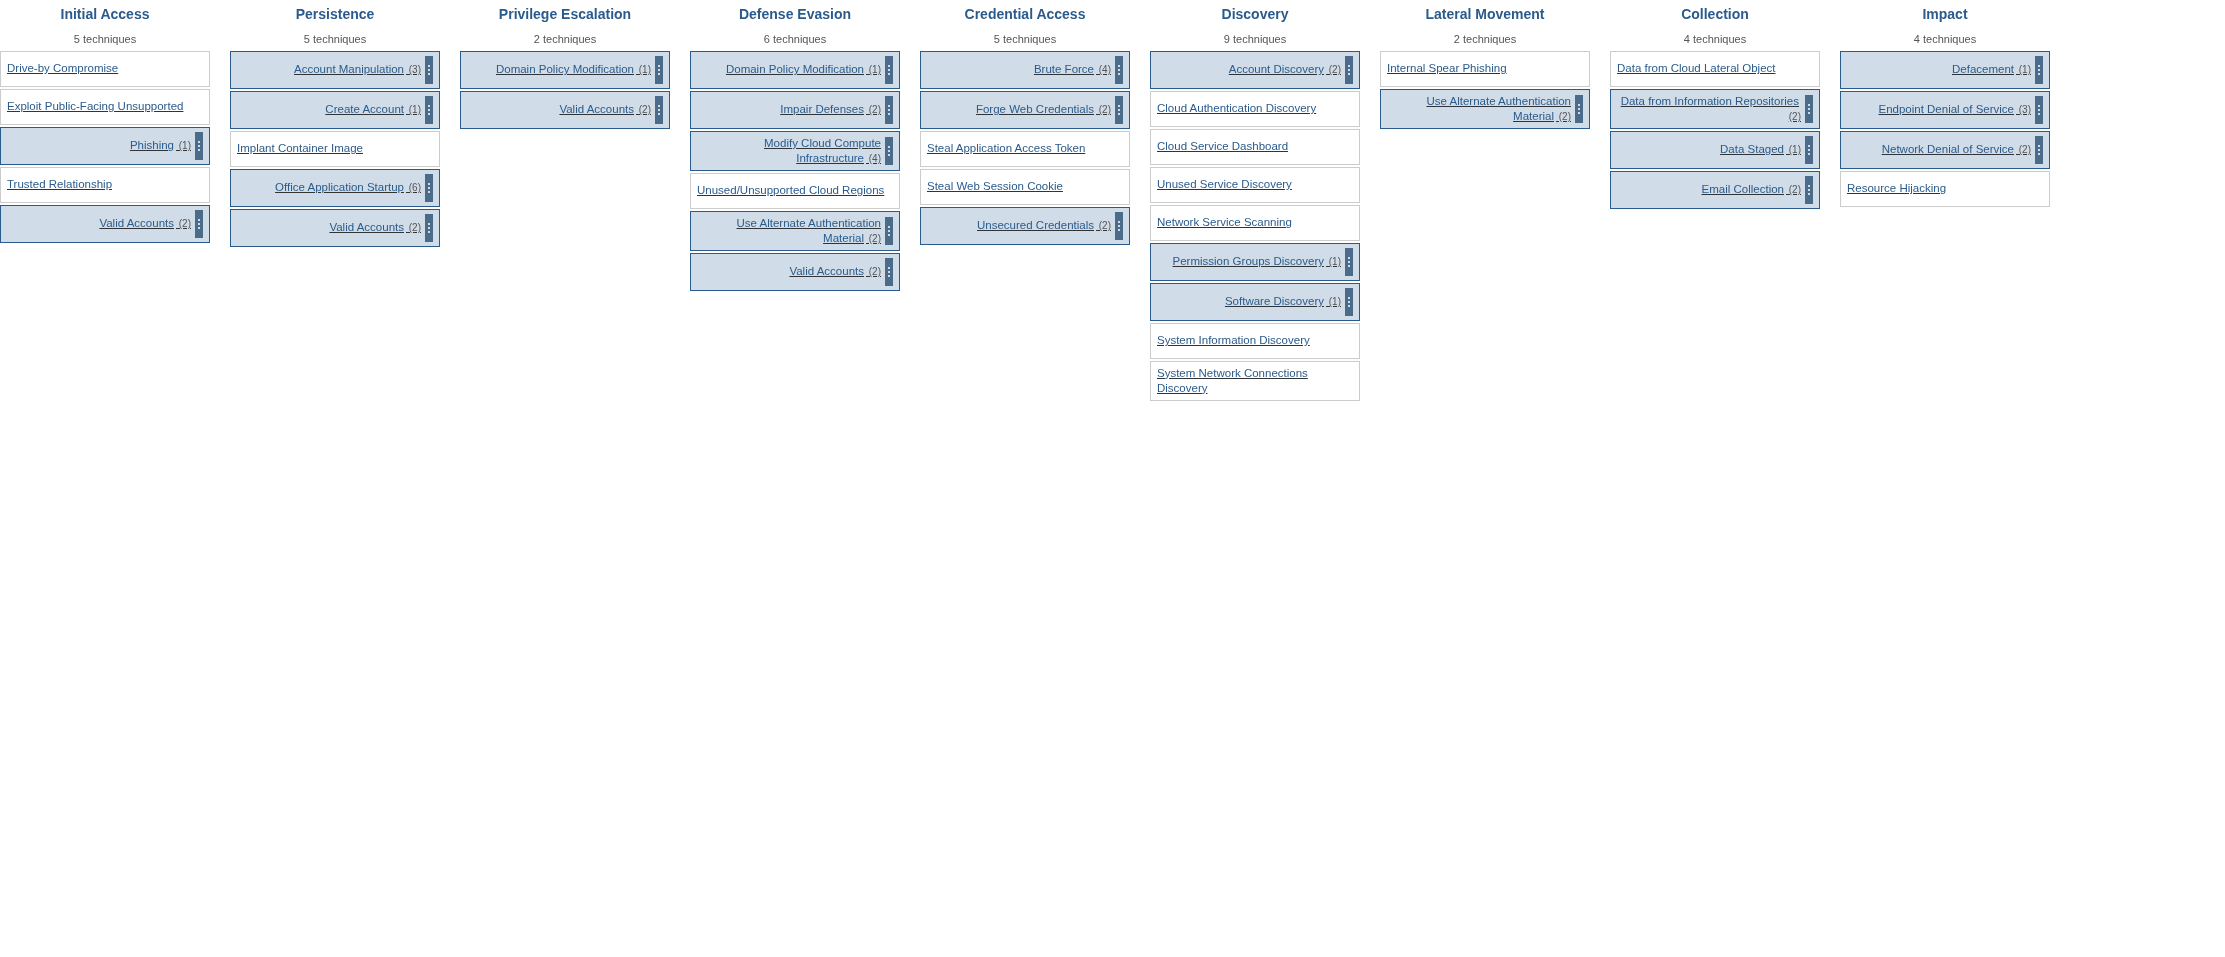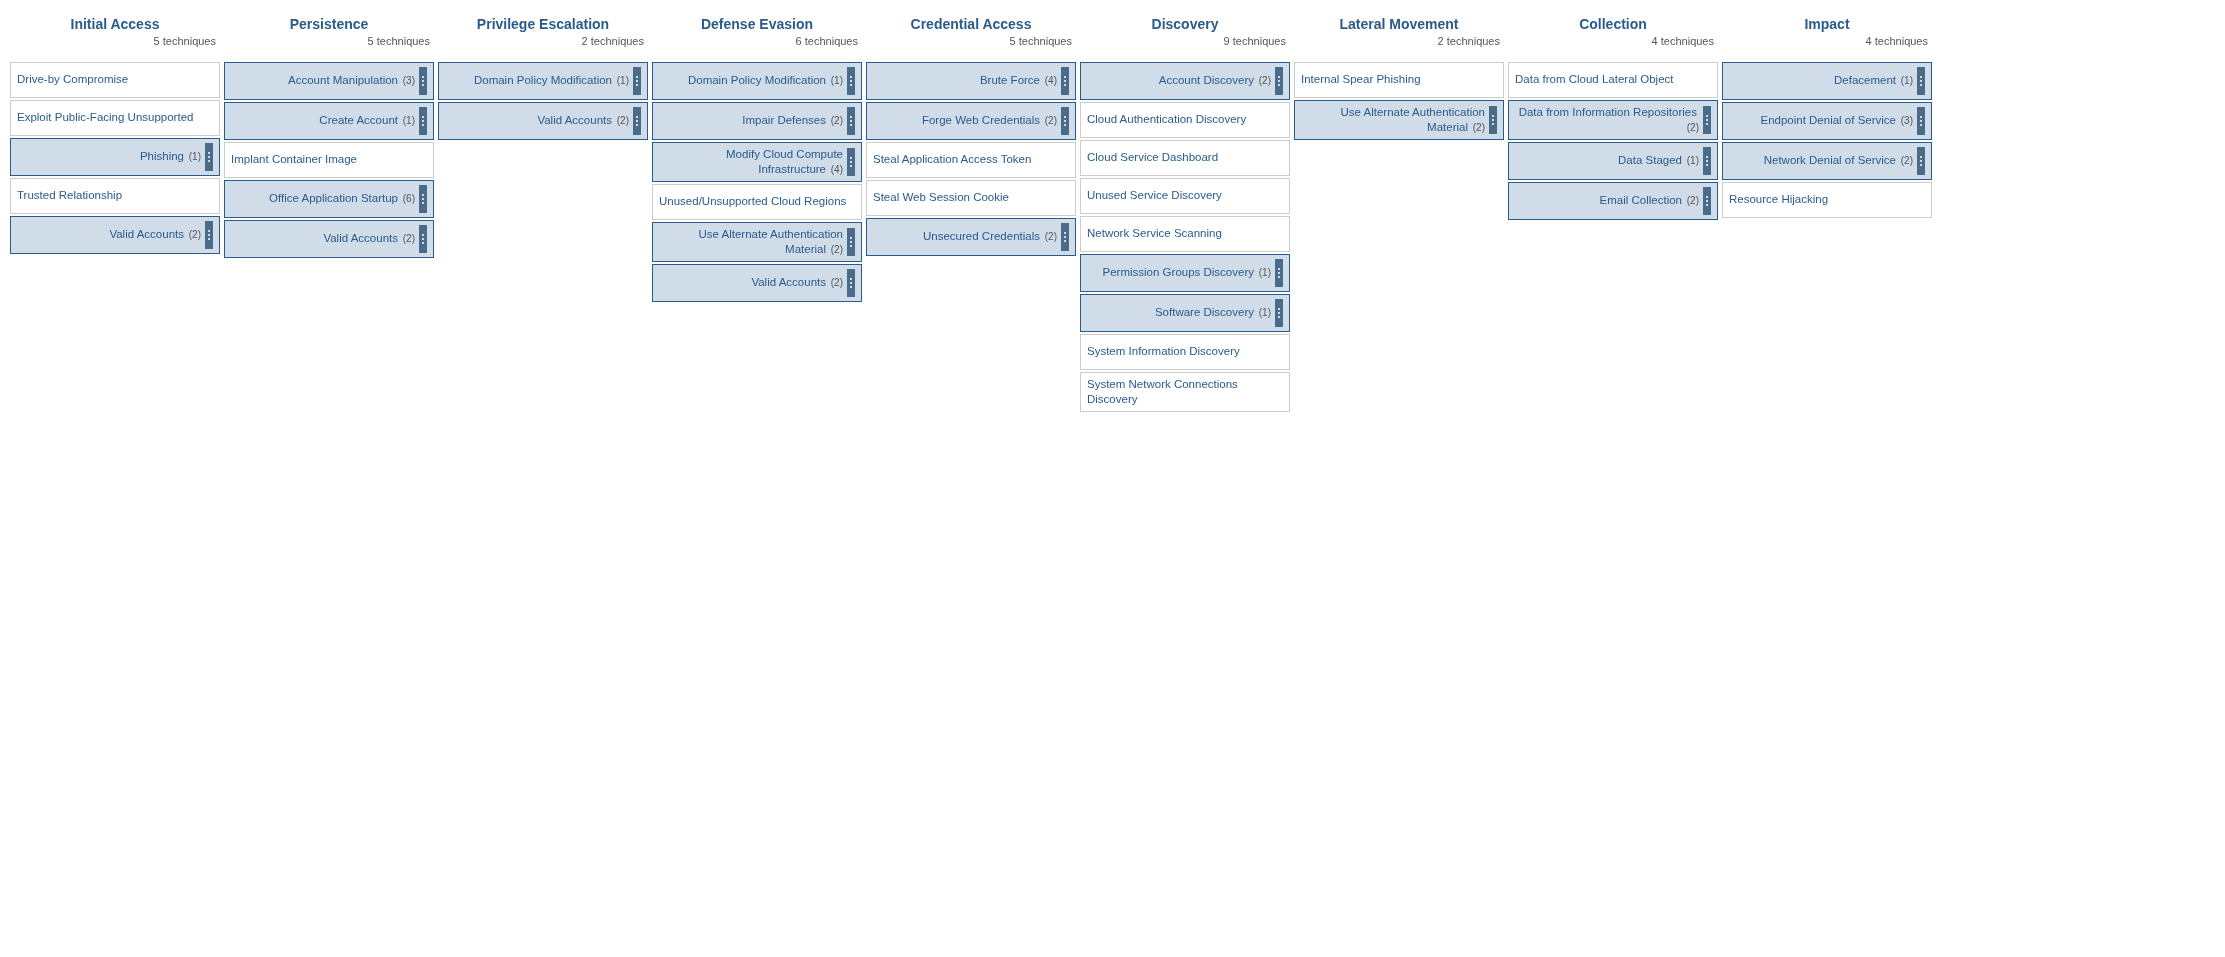--- a/index.html
+++ b/index.html
@@ -6,22 +6,21 @@
     body {
       font-family: Arial, sans-serif;
       background: #fff;
       font-size: 12px;
       color: #333;
       overflow-x: auto;
     }
     .matrix-container {
       display: flex;
       flex-direction: row;
-      padding: 10px;
-      gap: 4px;
+      gap: 20px;
       min-width: 2200px;
     }
     .tactic-column {
       display: flex;
       flex-direction: column;
       min-width: 190px;
       max-width: 210px;
       flex: 1;
     }
     .tactic-header {
@@ -30,28 +29,28 @@
     }
     .tactic-title {
       color: #2a5b8c;
       font-weight: bold;
       font-size: 14px;
       line-height: 1.2;
     }
     .tactic-count {
       color: #555;
       font-size: 11px;
-      margin-top: 2px;
-      text-align: right;
+      margin-top: 10px;
     }
     .techniques-list {
       display: flex;
       flex-direction: column;
       gap: 2px;
-      margin-top: 13px;
+      margin-top: 4px;
+      text-decoration: underline;
     }
     .technique-item {
       border: 1px solid #ccc;
       padding: 4px 6px;
       position: relative;
       cursor: pointer;
       background: #fff;
       min-height: 36px;
       display: flex;
       align-items: center;

